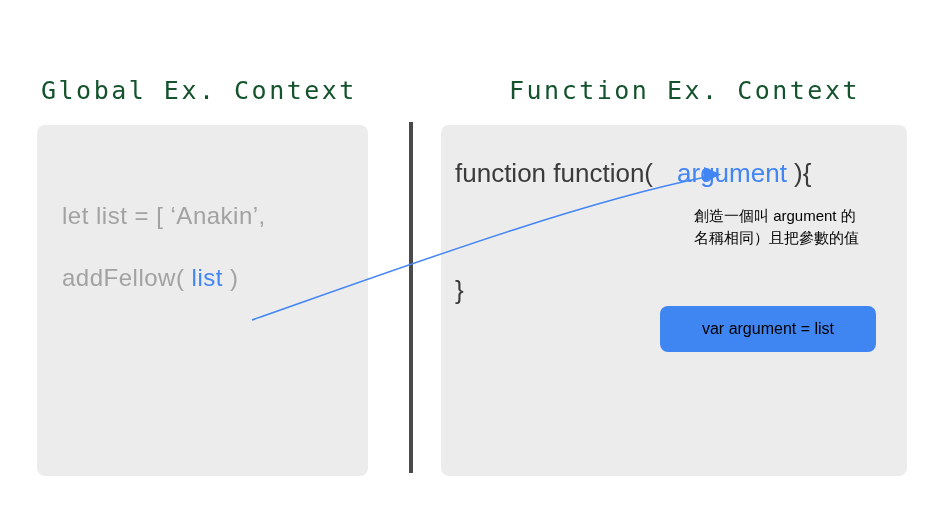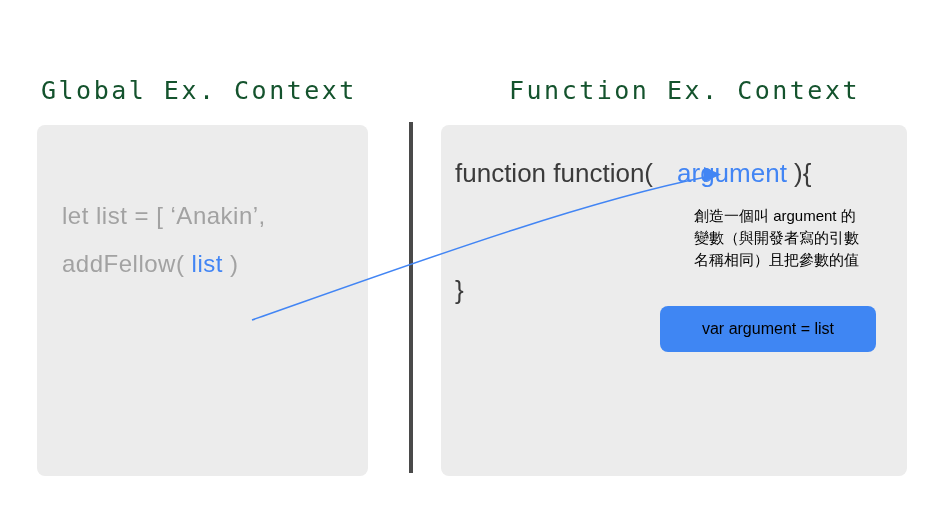--- a/index.html
+++ b/index.html
@@ -46,21 +46,21 @@
   .left-code {
     position: absolute;
     left: 25px;
     top: 72px;
     font-size: 24px;
     line-height: 38px;
     letter-spacing: 0.5px;
     color: #a2a2a2;
     white-space: nowrap;
   }
-  .call-line { margin-top: 10px; }
+  .call-line { margin-top: 24px; }
 
   .blue-token { color: #4285f4; }
 
   .fn-line {
     position: absolute;
     left: 14px;
     top: 33px;
     font-size: 26px;
     color: #3b3b3b;
     white-space: nowrap;
@@ -127,21 +127,20 @@
 
 <div class="divider"></div>
 
 <div class="panel panel-right">
   <div class="fn-line"><span>function function(</span><span class="fn-spacer"></span><span class="blue-token fn-arg">argument</span><span> ){</span></div>
 
   <div class="fn-close">}</div>
 
   <div class="annotation">
     <div>創造一個叫 argument 的</div>
-    <div>變數（與開發者寫的引數</div>
     <div>名稱相同）且把參數的值</div>
   </div>
 
   <div class="badge">var argument = list</div>
 </div>
 
 <svg class="arrow-svg" viewBox="0 0 929 531" xmlns="http://www.w3.org/2000/svg">
   <path d="M 252 320 C 400 268, 580 202, 706 177" stroke="#4285f4" stroke-width="1.5" fill="none"></path>
   <polygon points="704,167 721,174.5 704,182" fill="#4285f4"></polygon>
 </svg>

